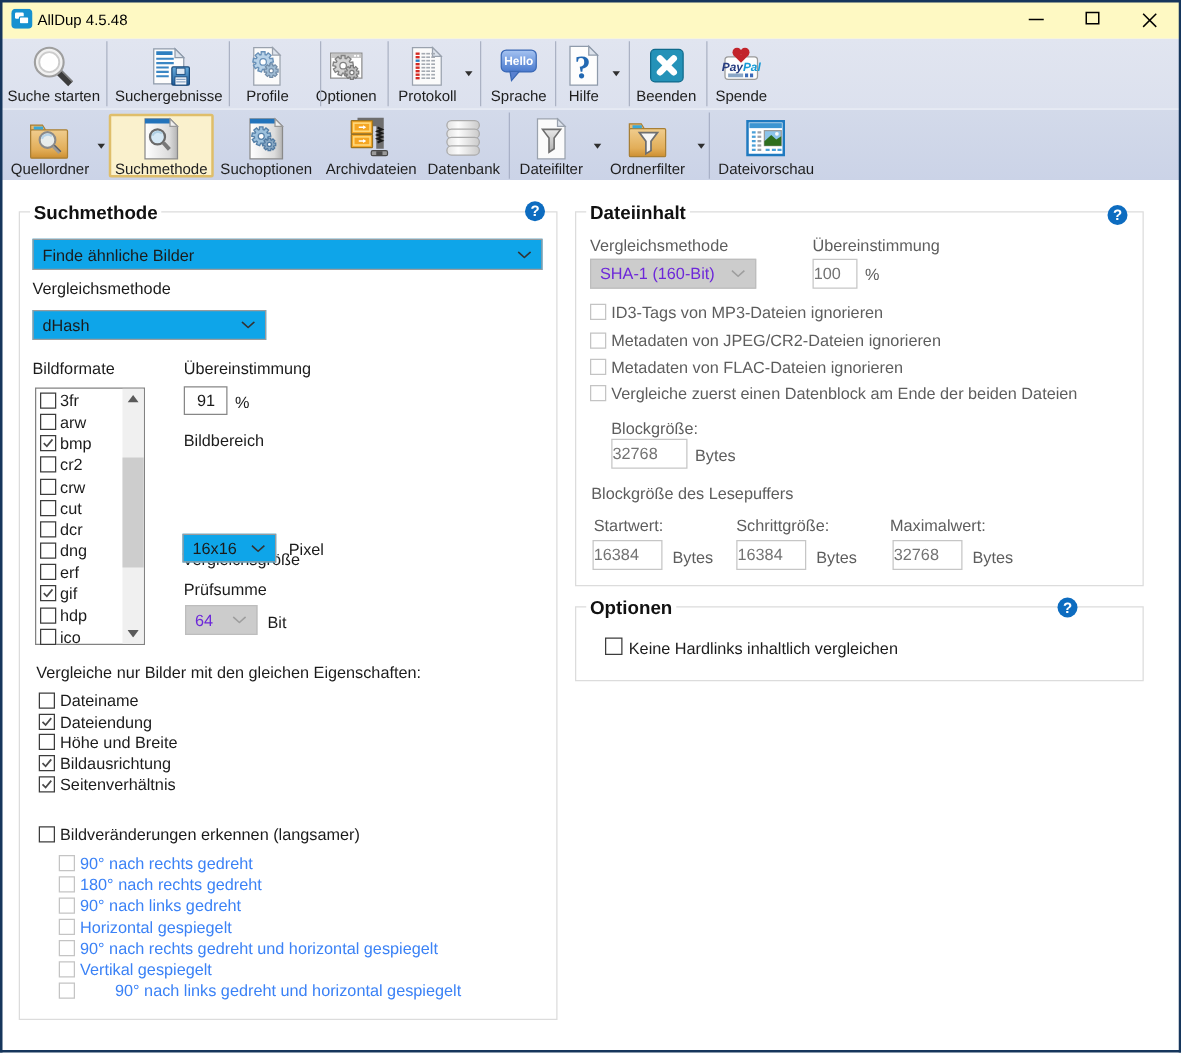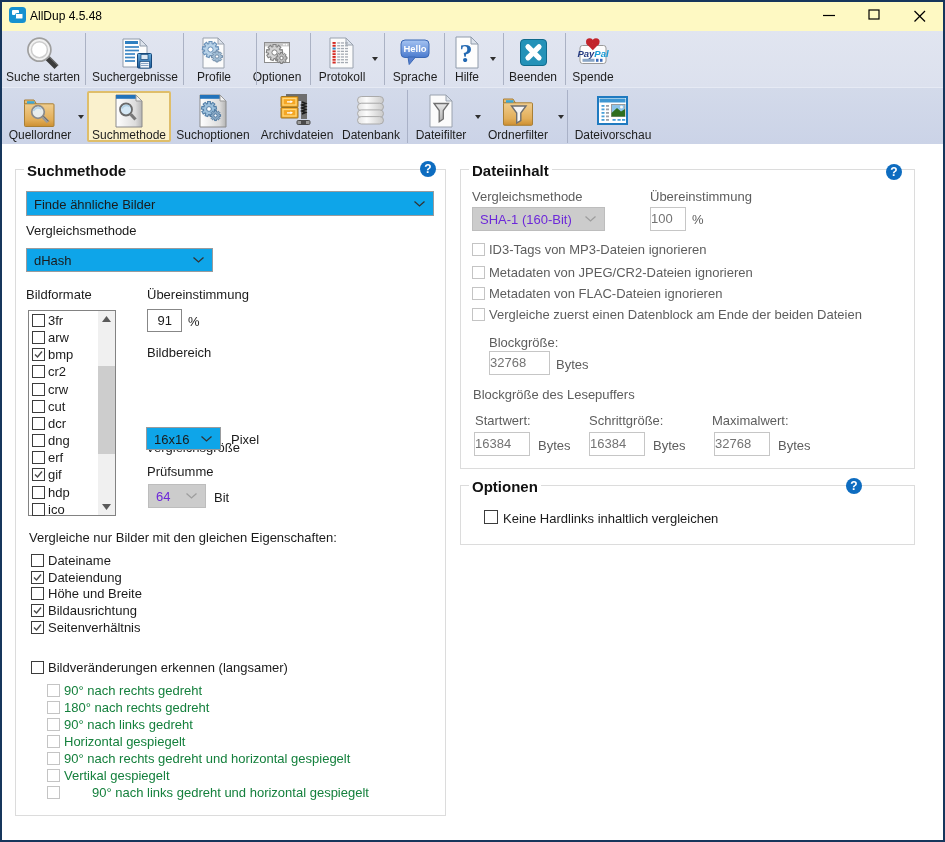--- a/index.html
+++ b/index.html
@@ -10,21 +10,21 @@
 #tb1{position:absolute;left:0;top:31px;width:945px;height:56px;background:linear-gradient(#e1e5f0,#dce1ee);}
 #tb2{position:absolute;left:0;top:87px;width:945px;height:57px;background:linear-gradient(#d3daea,#cbd3e7);border-top:1px solid #e6eaf4;box-sizing:border-box;}
 #client{position:absolute;left:0;top:144px;width:945px;height:698px;background:#fff;}
 .bord{position:absolute;background:#16365c;z-index:50;}
 .tbtxt{position:absolute;font-size:12px;color:#1e1e1e;white-space:nowrap;transform:translateX(-50%);}
 .sep1{position:absolute;top:2px;width:1px;height:52px;background:#abb2c4;}
 .sep2{position:absolute;top:2px;width:1px;height:53px;background:#a9b1c7;}
 .drop{position:absolute;width:0;height:0;border-left:3px solid transparent;border-right:3px solid transparent;border-top:4px solid #2f2f2f;}
 .lbl{position:absolute;font-size:13px;color:#1b1b1b;white-space:nowrap;}
 .glbl{position:absolute;font-size:13px;color:#5d5d5d;white-space:nowrap;}
-.dlbl{position:absolute;font-size:13px;color:#15803d;white-space:nowrap;}
+.dlbl{position:absolute;font-size:13px;color:#3b82f6;white-space:nowrap;}
 .gb{position:absolute;border:1px solid #dcdcdc;}
 .gbt{position:absolute;top:-8px;left:8px;background:#fff;padding:0 3px;font-size:15px;font-weight:bold;color:#111;white-space:nowrap;}
 .combo{position:absolute;background:#0ea5e9;border:1px solid #999b9d;box-sizing:border-box;}
 .combo .ct{position:absolute;left:7px;top:50%;transform:translateY(-50%);font-size:13px;color:#1b1b1b;white-space:nowrap;}
 .combo svg{position:absolute;right:8px;top:50%;transform:translateY(-50%);}
 .dcombo{position:absolute;background:#cccccc;border:1px solid #bdbdbd;box-sizing:border-box;}
 .dcombo .ct{position:absolute;left:7px;top:50%;transform:translateY(-50%);font-size:13px;color:#6d28d9;white-space:nowrap;}
 .dcombo svg{position:absolute;right:8px;top:50%;transform:translateY(-50%);}
 .inp{position:absolute;background:#fff;border:1px solid #878787;box-sizing:border-box;font-size:13px;color:#1b1b1b;text-align:right;line-height:21px;padding-right:9px;}
 .ginp{position:absolute;background:#fff;border:1px solid #c6c6c6;box-sizing:border-box;font-size:13px;color:#737373;text-align:left;line-height:22px;padding-right:9px;}

